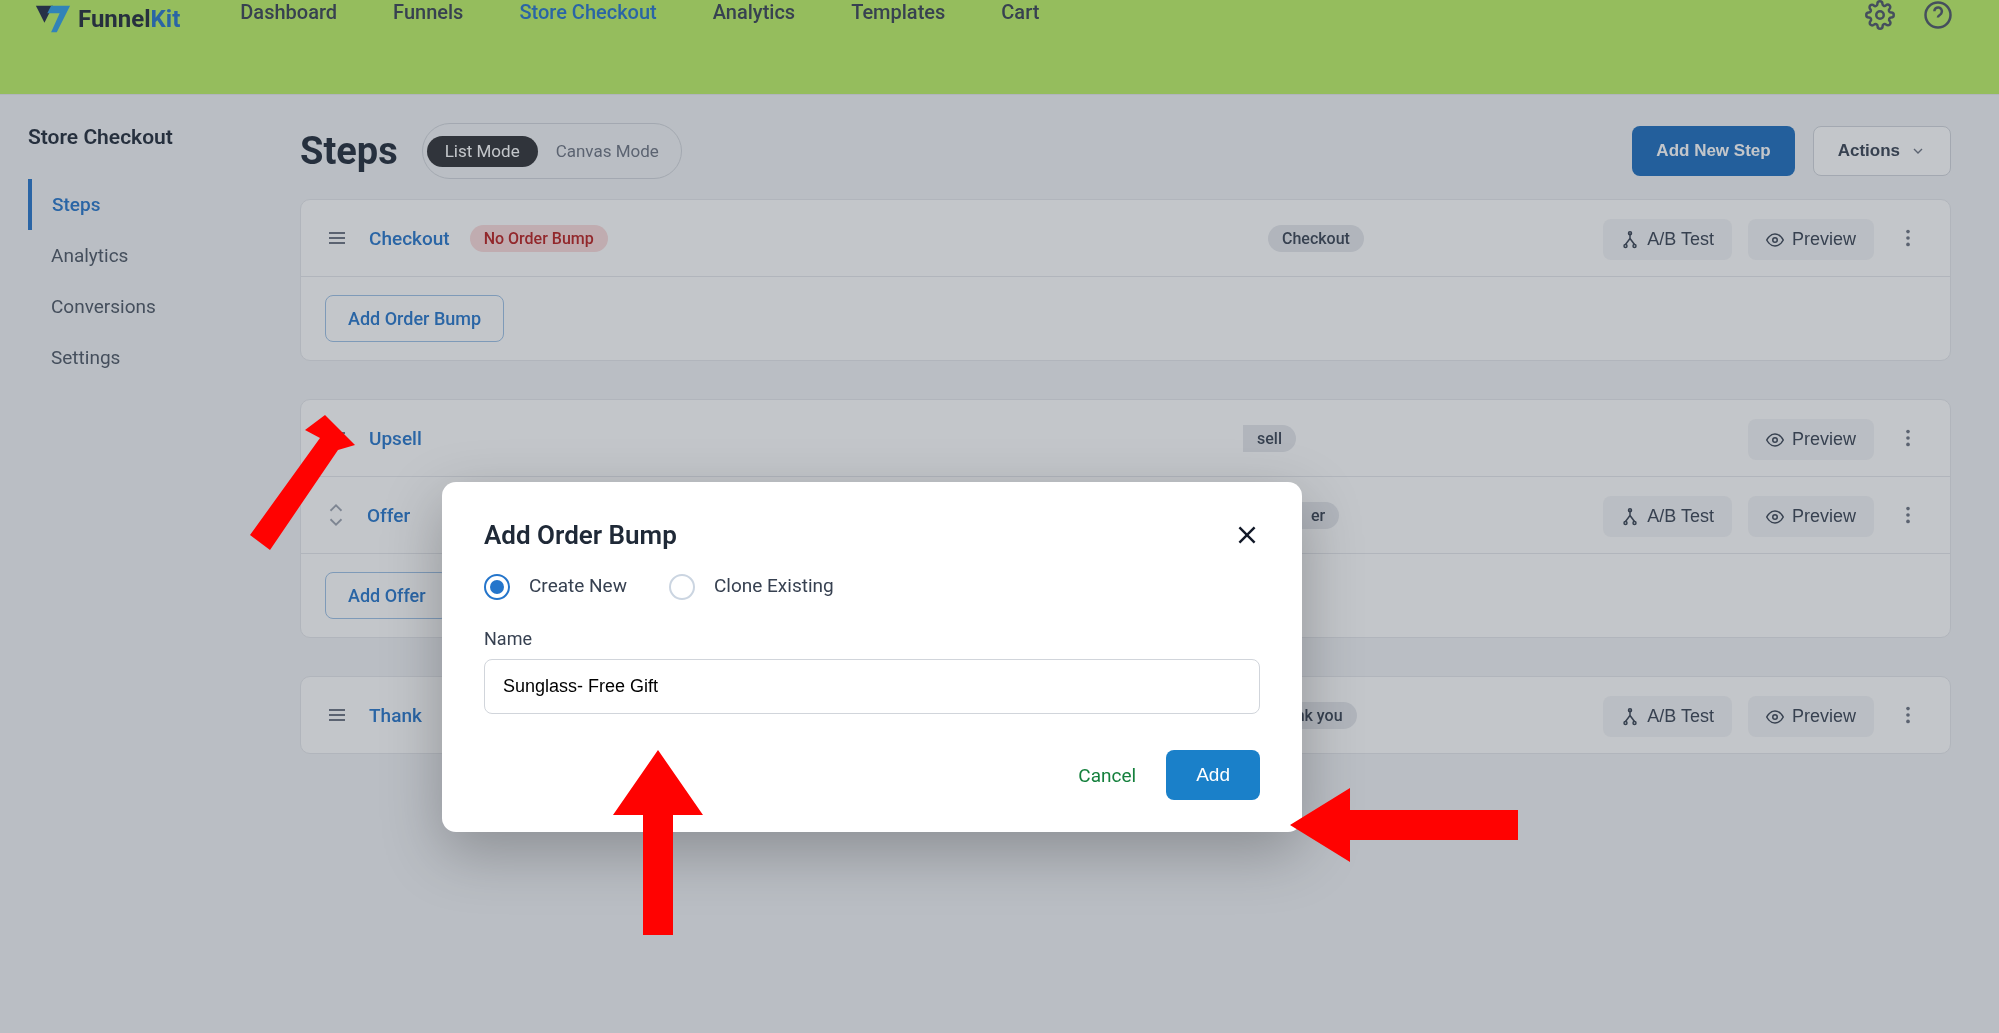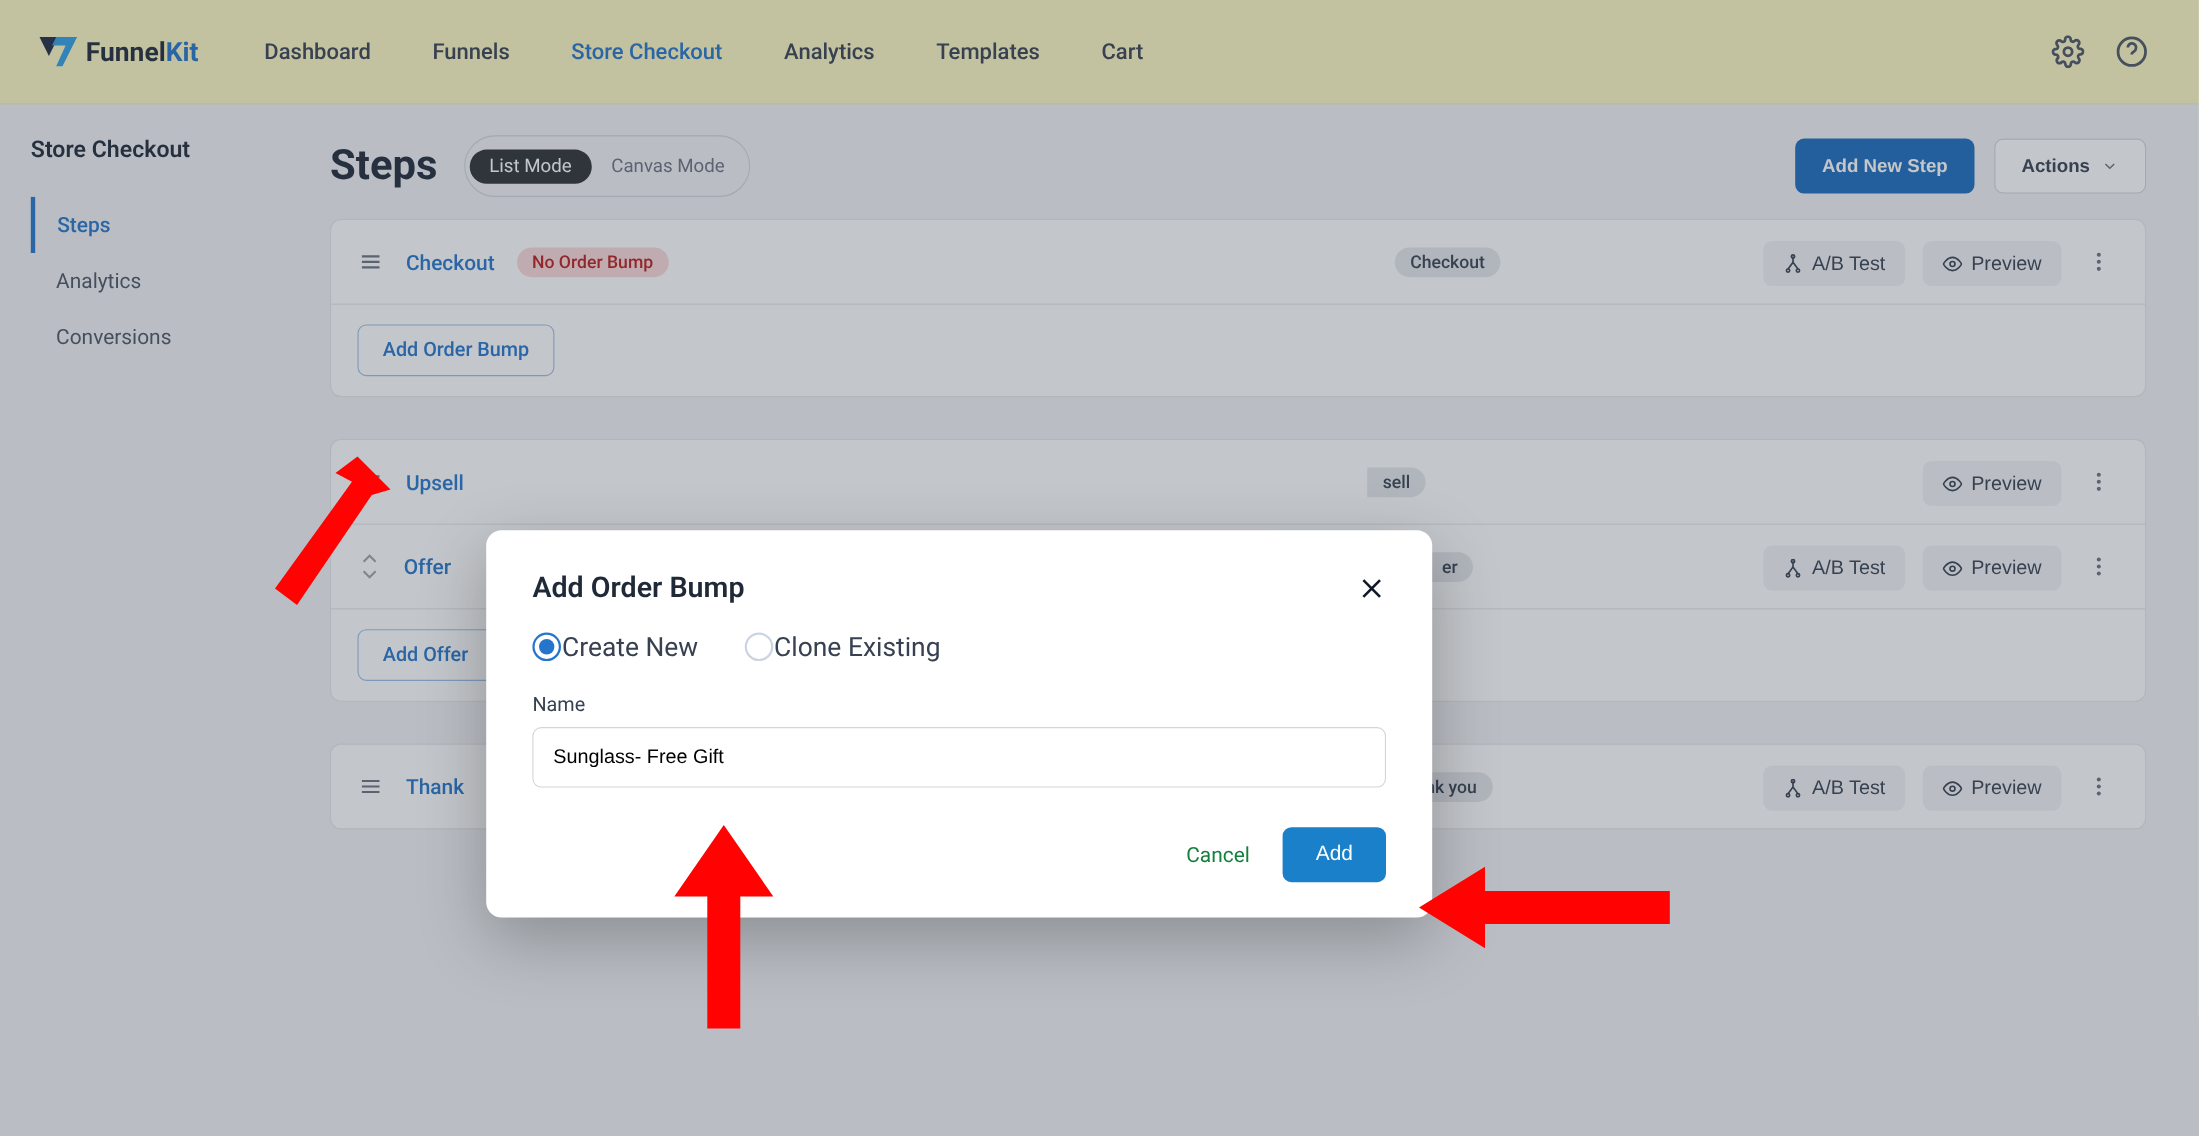--- a/index.html
+++ b/index.html
@@ -8,24 +8,24 @@
   background: #f3f4f6;
   color: #1f2937;
   width: 1999px;
   height: 1033px;
   position: relative;
   overflow: hidden;
 }
 
 .header {
   display: flex;
-  align-items: center;
+  align-items: flex-start;
   height: 95px;
   padding: 0 34px;
-  background: #fef9c3;
+  background: #bef264;
   border-bottom: 1px solid #e5e7eb;
 }
 .logo {
   display: flex;
   align-items: center;
   gap: 6px;
   font-weight: 700;
   font-size: 24px;
   color: #1f2937;
 }
@@ -266,23 +266,22 @@
 .modal-title { font-size: 26px; font-weight: 600; }
 .close-btn { cursor: pointer; }
 .close-btn svg { stroke-width: 2.2; }
 .radio-group {
   display: flex;
   gap: 42px;
   margin-top: 24px;
 }
 .radio-opt {
   display: flex;
-  align-items: center;
-  gap: 1px;
-  font-size: 24px;
+  gap: 19px;
+  font-size: 19px;
   color: #374151;
   cursor: pointer;
 }
 .radio-circle {
   width: 26px;
   height: 26px;
   border-radius: 50%;
   border: 2px solid #cbd5e1;
   display: inline-flex;
   align-items: center;
@@ -370,20 +369,21 @@
   </div>
 </div>
 
 <div class="content">
 
   <div class="sidebar">
     <div class="sidebar-title">Store Checkout</div>
     <div class="sidebar-item active">Steps</div>
     <div class="sidebar-item">Analytics</div>
     <div class="sidebar-item">Conversions</div>
+    <div class="sidebar-item">Settings</div>
   </div>
 
   <div class="main">
     <div class="main-header">
       <div class="page-title">Steps</div>
       <div class="mode-toggle">
         <div class="mode-pill active">List Mode</div>
         <div class="mode-pill inactive">Canvas Mode</div>
       </div>
       <div class="header-buttons">

